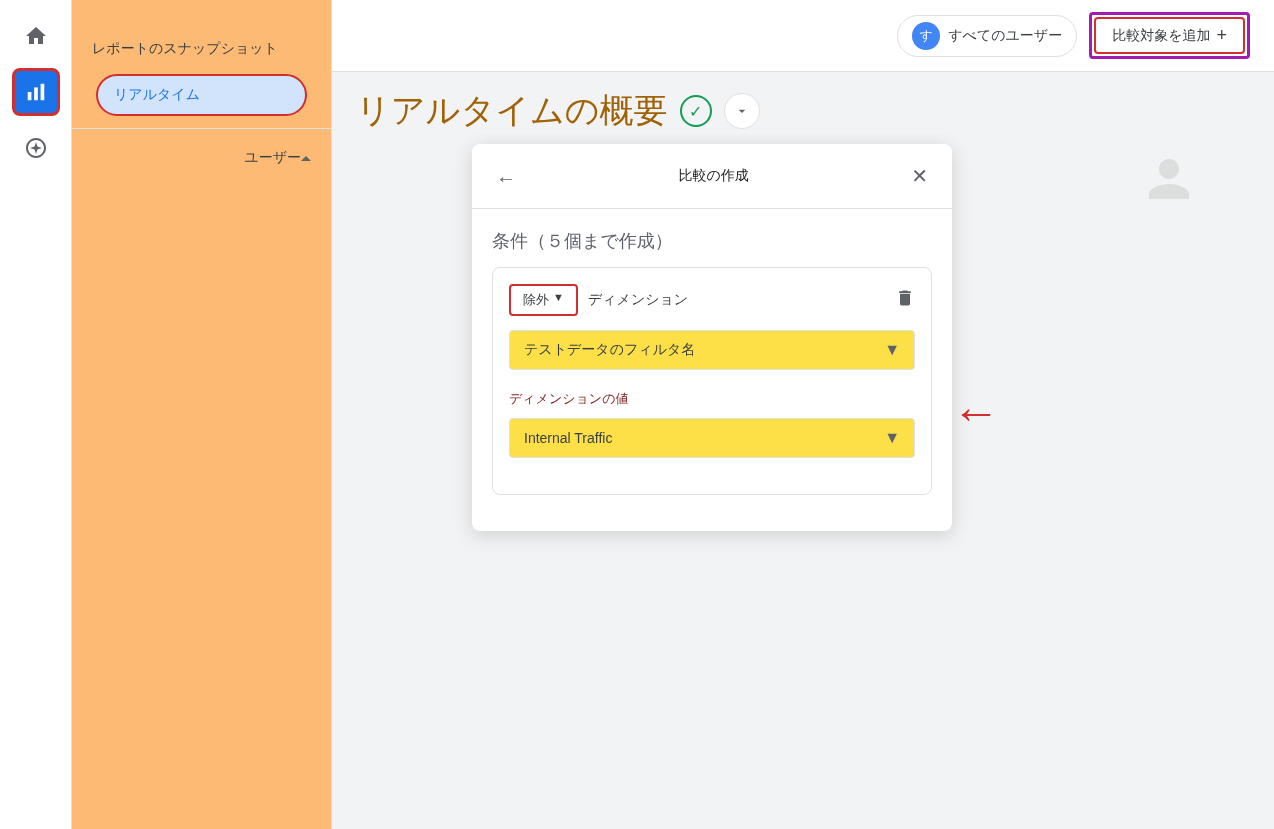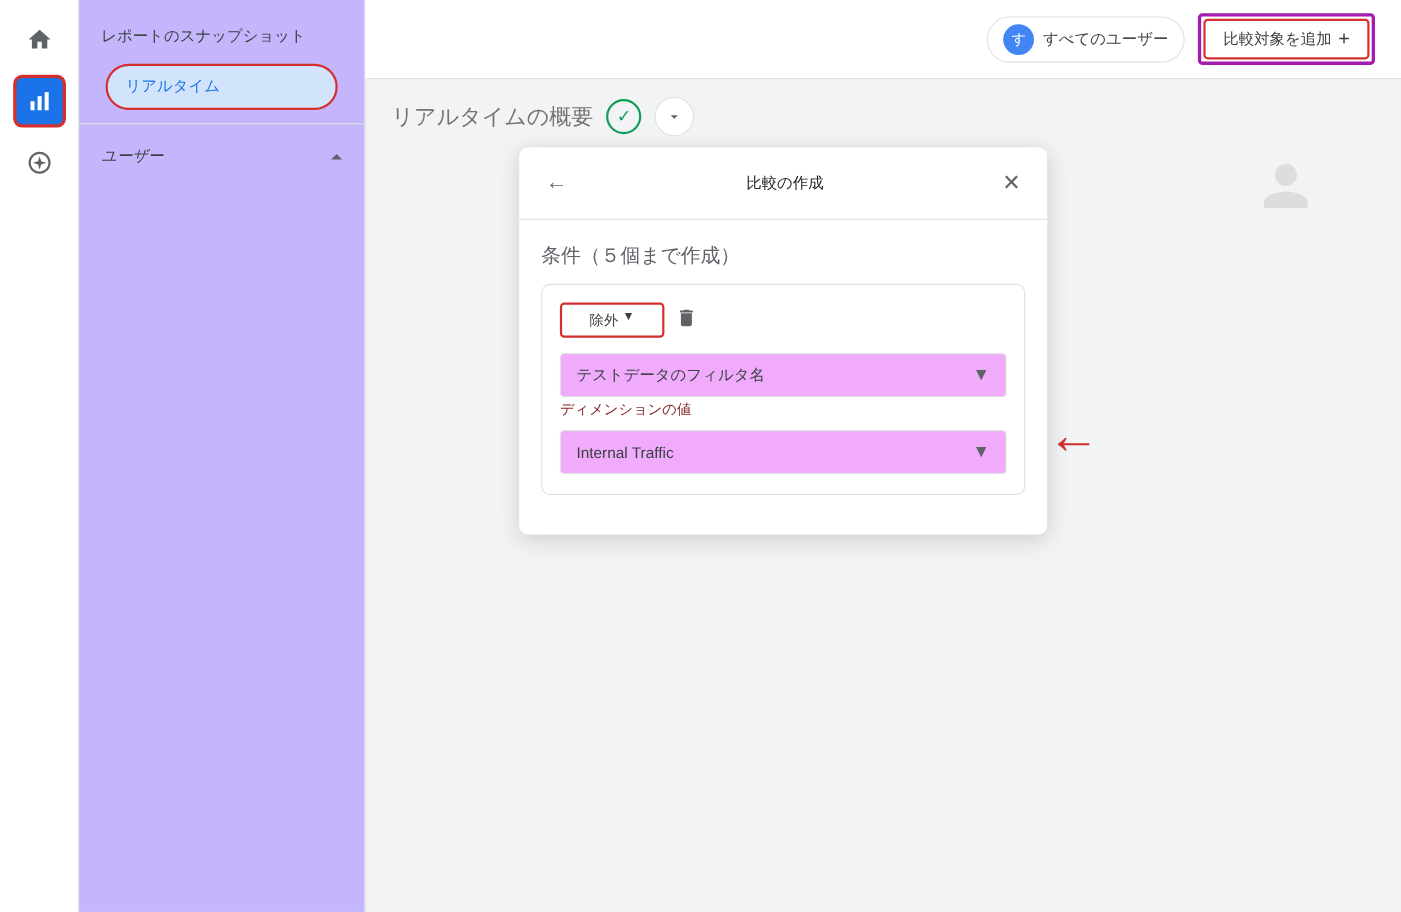--- a/index.html
+++ b/index.html
@@ -37,24 +37,24 @@
     }
     .nav-icon.active {
       background: #1a73e8;
       color: #fff;
       border: 3px solid #d32f2f;
     }
 
     
     .sidebar {
       width: 260px;
-      background: #c4b5fd;
+      background: #fdba74;
       border-right: 1px solid #e0e0e0;
       flex-shrink: 0;
-      padding-top: 16px;
+      padding-top: 32px;
     }
     .sidebar-title {
       font-size: 14px;
       color: #3c4043;
       padding: 8px 20px 16px 20px;
       font-weight: 400;
     }
     .sidebar-item-realtime {
       margin: 0 12px;
       padding: 10px 16px;
@@ -68,26 +68,25 @@
       display: block;
     }
     .sidebar-divider {
       border: none;
       border-top: 1px solid #e0e0e0;
       margin: 12px 0;
     }
     .sidebar-section {
       display: flex;
       align-items: center;
-      justify-content: space-between;
+      justify-content: flex-end;
       padding: 8px 20px;
       font-size: 14px;
       color: #3c4043;
       cursor: pointer;
-      font-style: italic;
     }
     .chevron-up {
       display: inline-block;
       width: 0;
       height: 0;
       border-left: 5px solid transparent;
       border-right: 5px solid transparent;
       border-bottom: 5px solid #5f6368;
     }
 
@@ -148,23 +147,23 @@
     }
 
     
     .page-header {
       padding: 16px 24px 0 24px;
       display: flex;
       align-items: center;
       gap: 12px;
     }
     .page-title {
-      font-size: 20px;
+      font-size: 34px;
       font-weight: 400;
-      color: #737373;
+      color: #a16207;
     }
     .checkmark-icon {
       width: 32px;
       height: 32px;
       border-radius: 50%;
       border: 2px solid #0f9d58;
       display: flex;
       align-items: center;
       justify-content: center;
       color: #0f9d58;
@@ -251,21 +250,21 @@
       align-items: center;
       gap: 10px;
       margin-bottom: 14px;
     }
     .exclude-btn {
       display: flex;
       align-items: flex-start;
       gap: 4px;
       border: 2px solid #d32f2f;
       border-radius: 4px;
-      padding: 5px 25px;
+      padding: 5px 12px;
       font-size: 13px;
       color: #3c4043;
       background: #fff;
       cursor: pointer;
       font-weight: 500;
     }
     .dimension-label {
       font-size: 14px;
       color: #3c4043;
       flex: 1;
@@ -275,26 +274,26 @@
       font-size: 18px;
       cursor: pointer;
     }
     .dropdown-select {
       width: 100%;
       border: 1px solid #e0e0e0;
       border-radius: 4px;
       padding: 10px 14px;
       font-size: 14px;
       color: #3c4043;
-      background: #f0abfc;
+      background: #fde047;
       cursor: pointer;
       display: flex;
       align-items: center;
       justify-content: space-between;
-      margin-bottom: 2px;
+      margin-bottom: 20px;
     }
     .dropdown-select .arrow {
       color: #5f6368;
       font-size: 16px;
     }
     .value-label {
       font-size: 13px;
       color: #7f1d1d;
       margin-bottom: 10px;
     }
@@ -431,20 +430,21 @@
       <div class="modal-body">
         <div class="conditions-label">条件（５個まで作成）</div>
 
         <div class="condition-card">
 
           <div class="condition-row">
             <button class="exclude-btn">
               <span>除外</span>
               <span style="font-size:11px;">▼</span>
             </button>
+            <span class="dimension-label">ディメンション</span>
             <span class="delete-icon">
               <svg width="20" height="20" viewBox="0 0 24 24" fill="#5f6368">
                 <path d="M6 19c0 1.1.9 2 2 2h8c1.1 0 2-.9 2-2V7H6v12zM19 4h-3.5l-1-1h-5l-1 1H5v2h14V4z"></path>
               </svg>
             </span>
           </div>
 
           <div class="dropdown-select">
             <span>テストデータのフィルタ名</span>
             <span class="arrow">▼</span>

